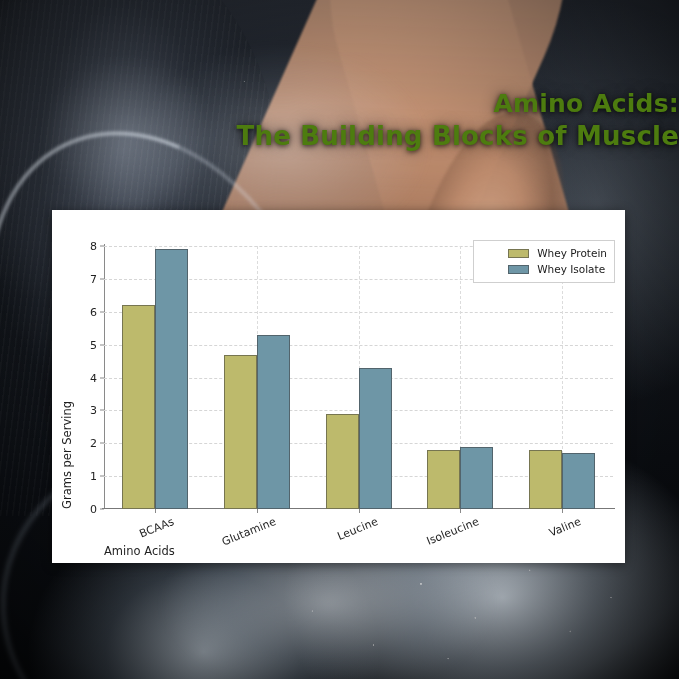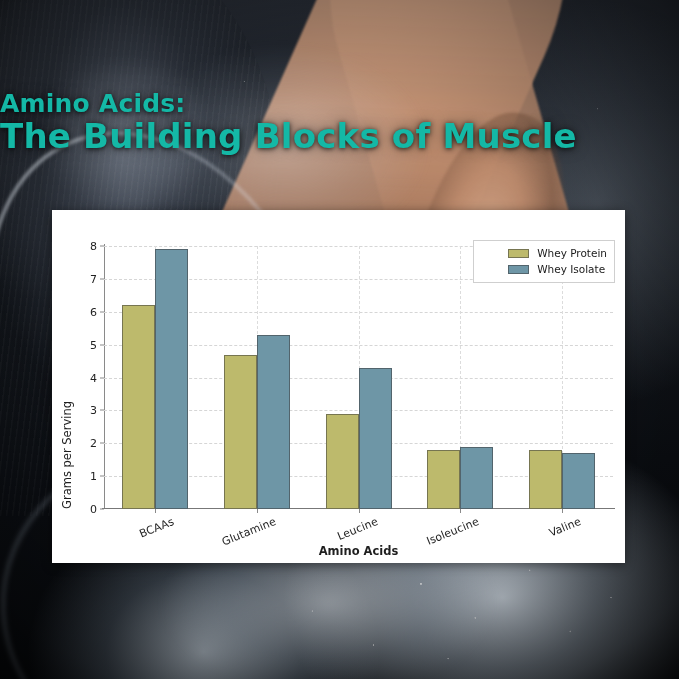--- a/index.html
+++ b/index.html
@@ -134,32 +134,32 @@
 
   .bg-vignette {
     background:
       radial-gradient(ellipse 78% 70% at 50% 46%, rgba(0,0,0,0) 44%, rgba(0,0,0,0.46) 88%, rgba(0,0,0,0.7) 100%);
   }
 
   
   #headline {
     position: absolute;
     left: 0; right: 0; top: 88px;
-    text-align: left;
-    color: #14b8a6;
+    text-align: right;
+    color: #4d7c0f;
     font-family: "DejaVu Sans", sans-serif;
     font-weight: bold;
     font-size: 25px;
     line-height: 32px;
     letter-spacing: 0.2px;
     text-shadow: 0 1px 5px rgba(0,0,0,0.75), 0 0 14px rgba(0,0,0,0.5);
     user-select: none;
   }
   #headline .line { display: block; white-space: nowrap; }
-  #headline .line2 { font-size: 34px; }
+  #headline .line2 { font-size: 26px; }
 
   
   #chart-card {
     position: absolute;
     left: 52px; top: 210px;
     width: 573px; height: 353px;
     background: #ffffff;
     box-shadow: 0 2px 10px rgba(0,0,0,0.45);
     overflow: hidden;
   }
@@ -259,24 +259,22 @@
     color: #1f1f1f;
     writing-mode: vertical-rl;
     transform: rotate(180deg);
     white-space: nowrap;
   }
 
   #xlabel {
     position: absolute;
     left: 52px; width: 509px;
     top: 334px;
-    text-align: center;
     font-size: 11.5px;
     color: #1f1f1f;
-    font-weight: bold;
   }
 
   
   #legend {
     position: absolute;
     right: 10px; top: 30px;
     background: #ffffff;
     border: 1px solid #cfcfcf;
     padding: 4px 7px 5px 6px;
   }

